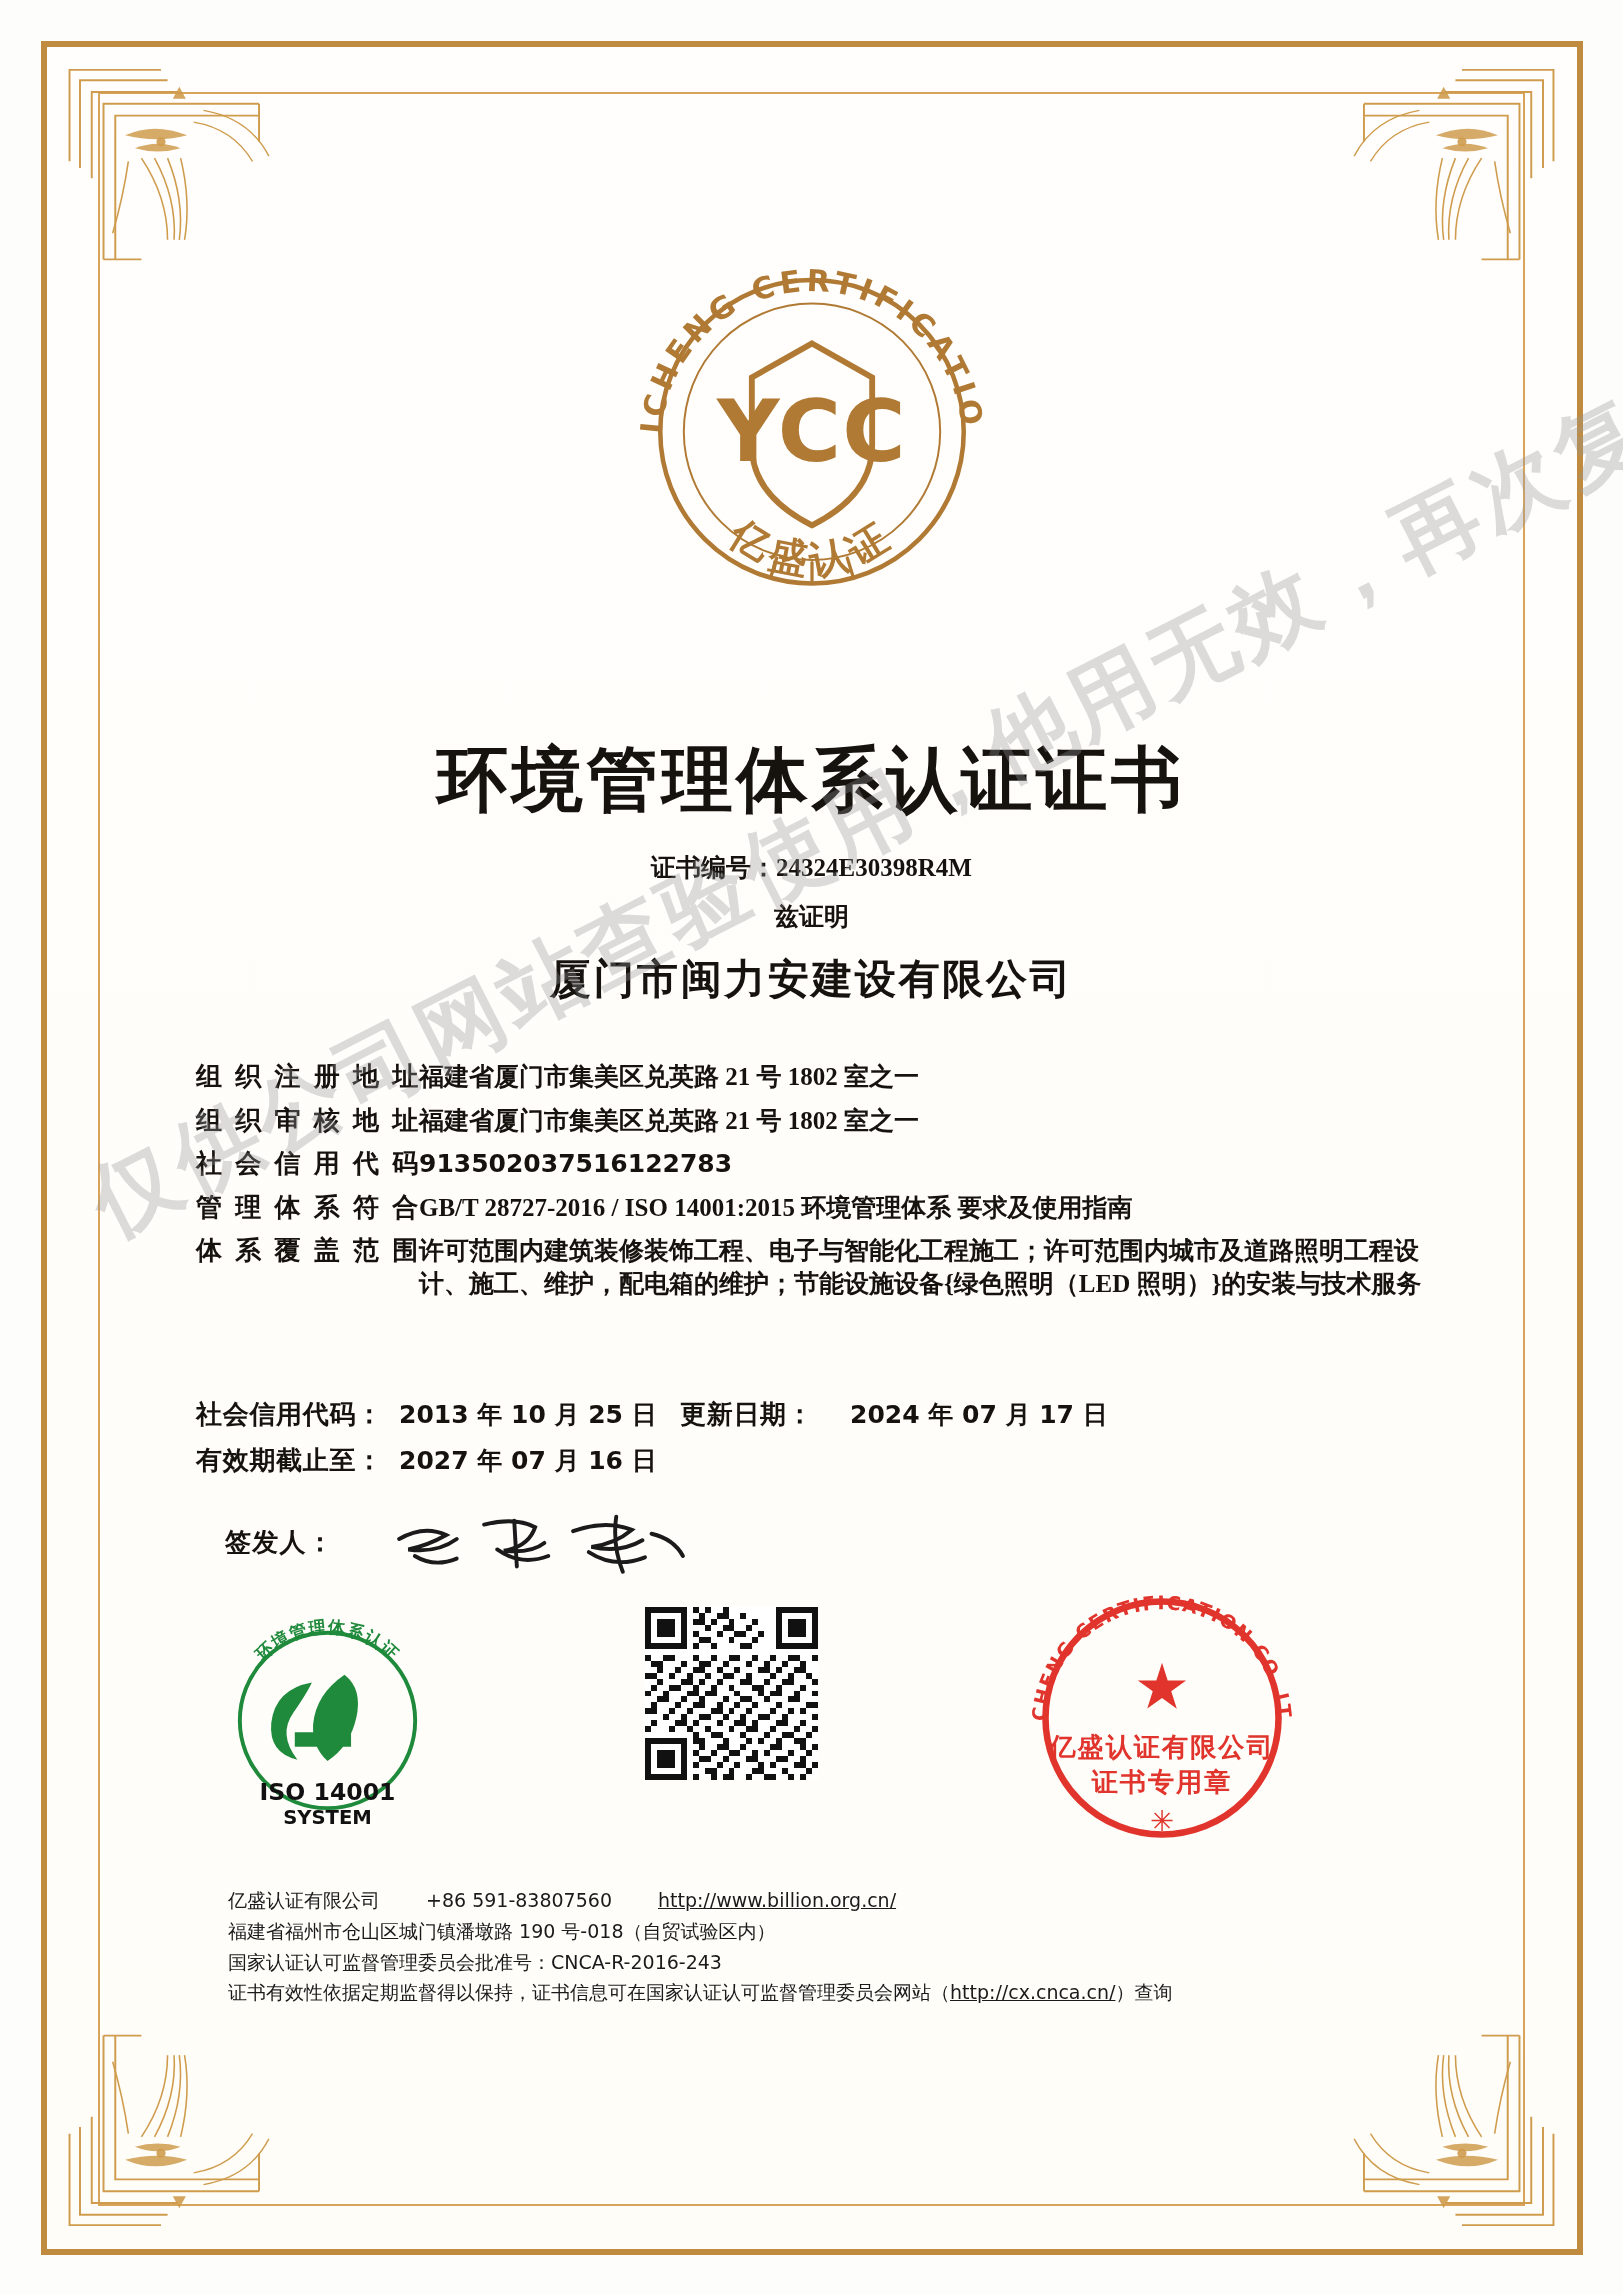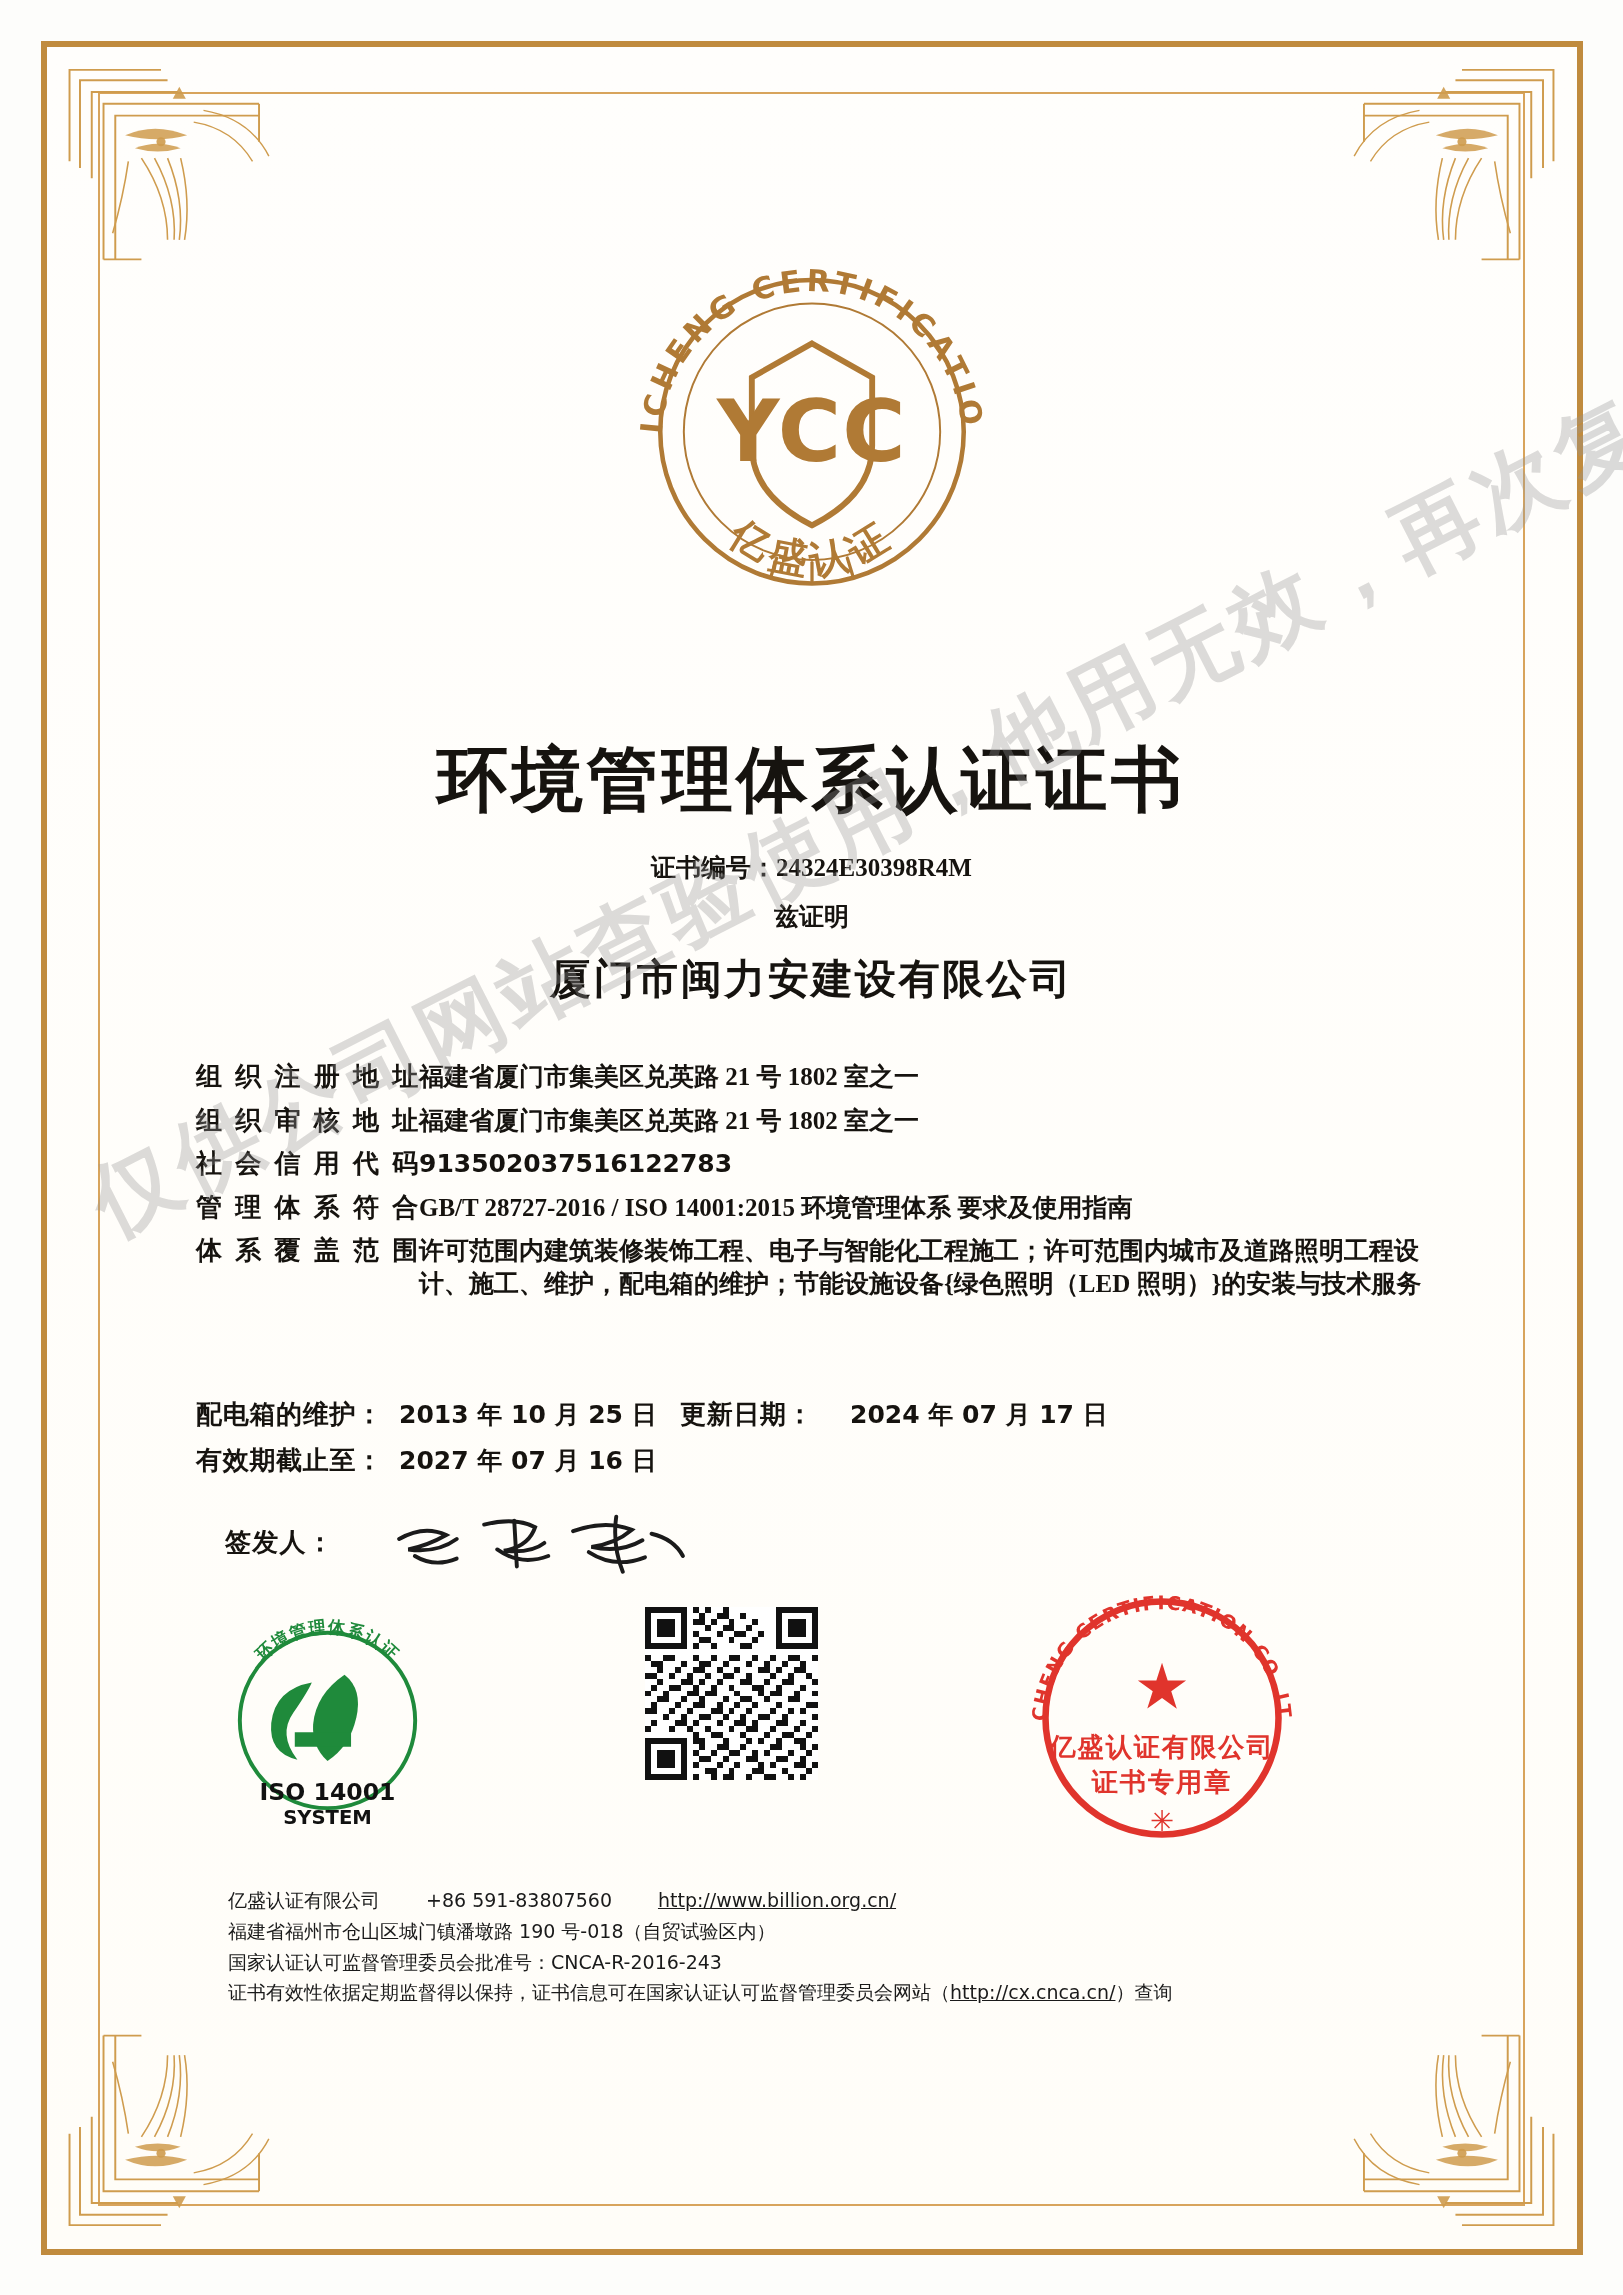--- a/index.html
+++ b/index.html
@@ -426,21 +426,21 @@
       <div class="field-value serif">GB/T 28727-2016 / ISO 14001:2015  环境管理体系  要求及使用指南</div>
     </div>
     <div class="field-row">
       <div class="field-label">体系覆盖范围</div>
       <div class="field-value serif">许可范围内建筑装修装饰工程、电子与智能化工程施工；许可范围内城市及道路照明工程设计、施工、维护，配电箱的维护；节能设施设备{绿色照明（LED 照明）}的安装与技术服务</div>
     </div>
   </div>
 
   <div class="dates">
     <div class="date-row">
-      <span class="date-lbl">配电箱的维护：</span>
+      <span class="date-lbl">社会信用代码：</span>
       <span class="date-val">2013 年 10 月 25 日</span>
       <span class="date-lbl2">更新日期：</span>
       <span class="date-val2">2024 年 07 月 17 日</span>
     </div>
     <div class="date-row">
       <span class="date-lbl">有效期截止至：</span>
       <span class="date-val">2027 年 07 月 16 日</span>
     </div>
   </div>
 

